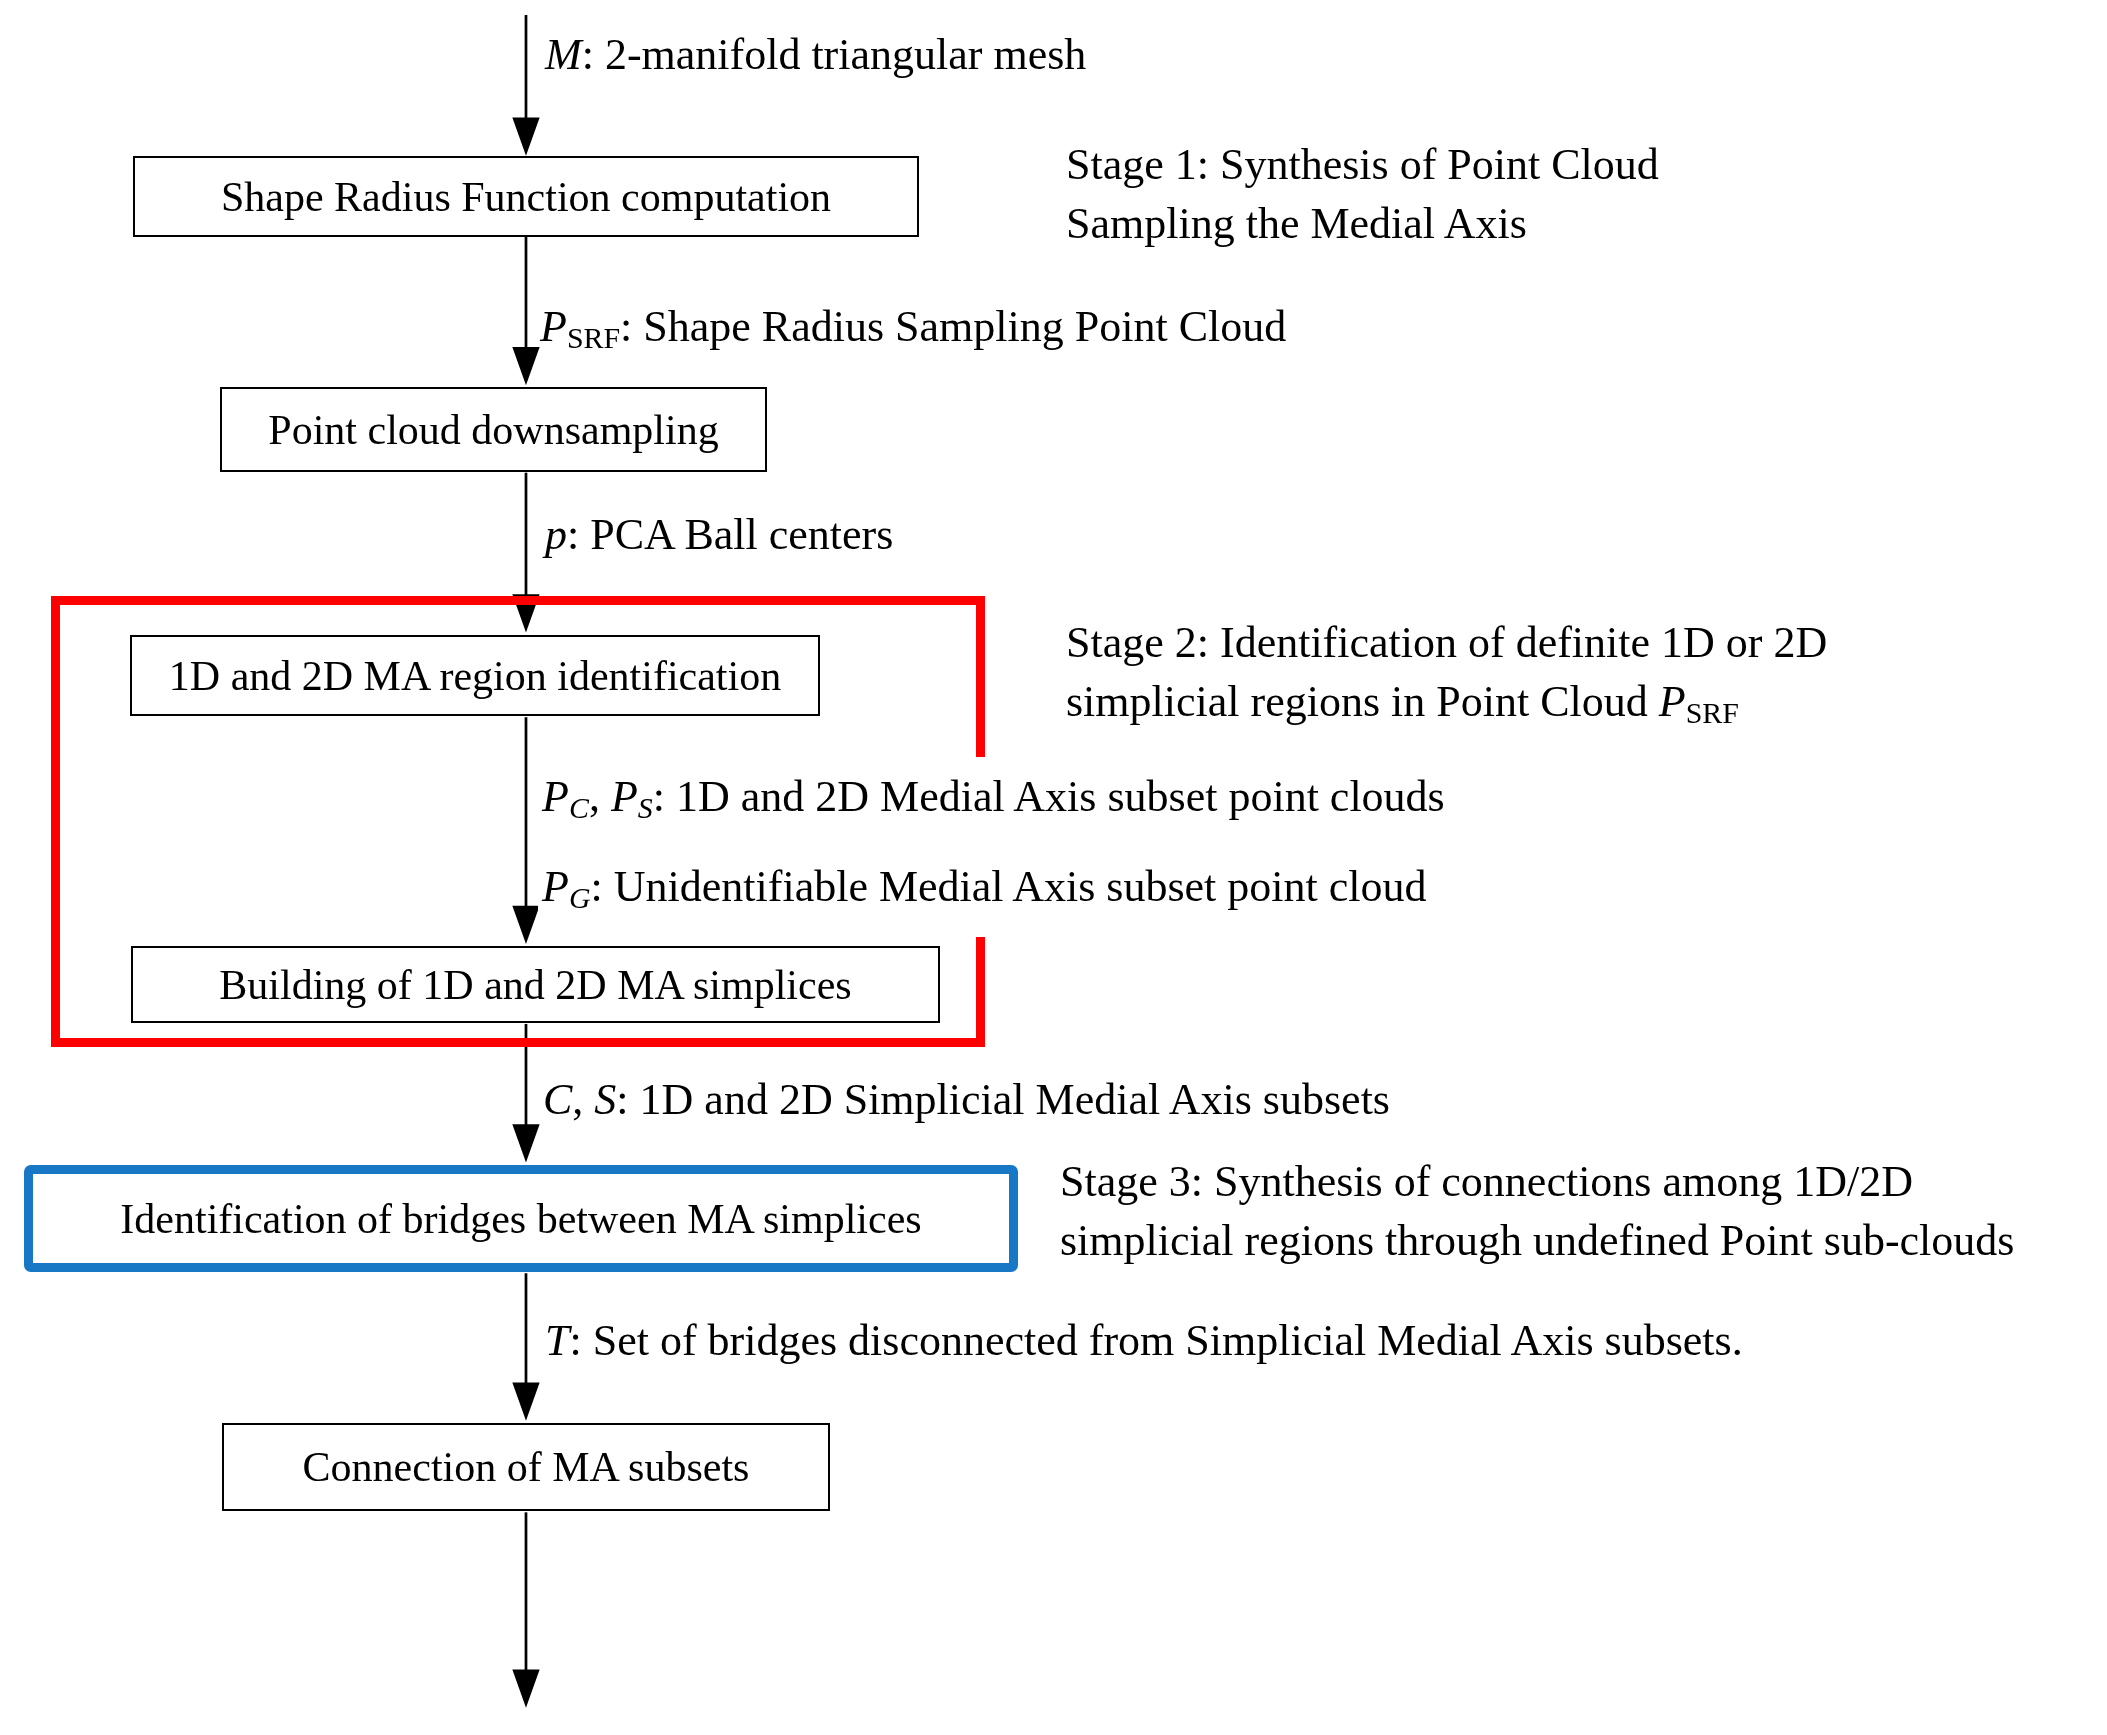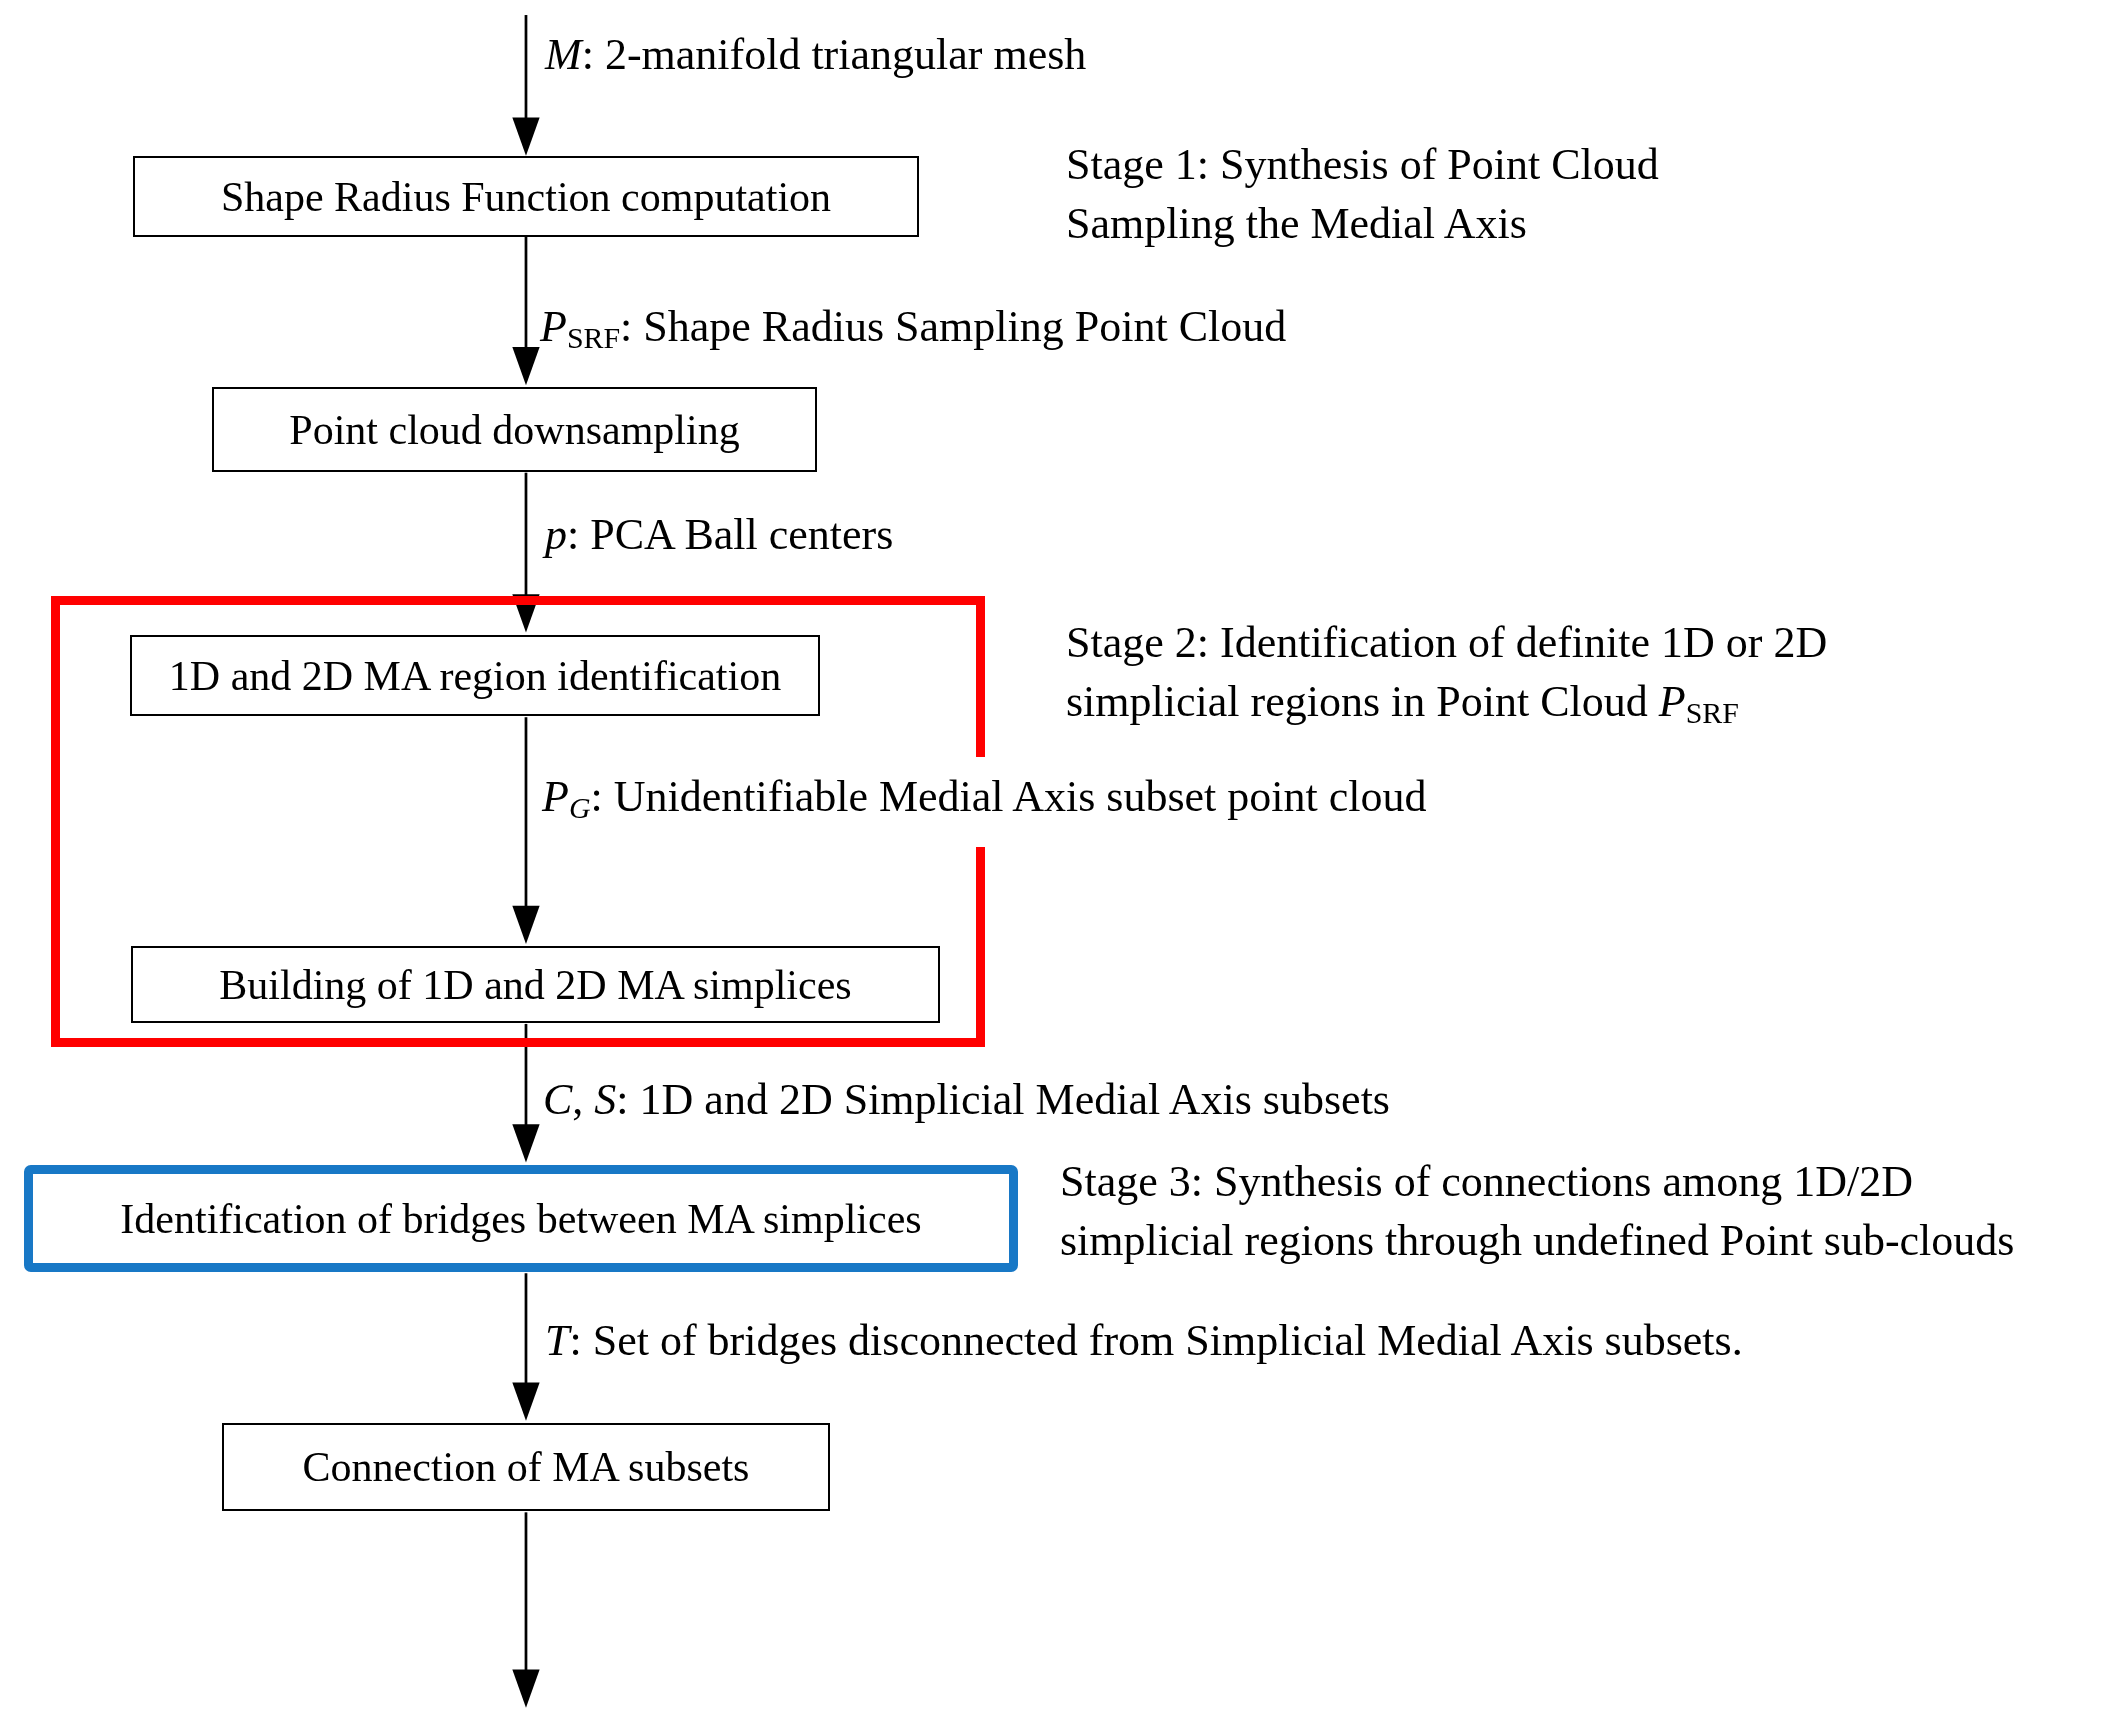--- a/index.html
+++ b/index.html
@@ -36,21 +36,21 @@
     background: #ffffff;
     box-sizing: border-box;
     display: flex;
     align-items: center;
     justify-content: center;
     font-size: 42px;
     white-space: nowrap;
     z-index: 3;
   }
   .box-srf        { left: 133px; top: 156px;  width: 786px; height: 81px; }
-  .box-downsample { left: 212px; top: 387px;  width: 605px;  height: 85px; }
+  .box-downsample { left: 220px; top: 387px;  width: 547px;  height: 85px; }
   .box-region     { left: 130px; top: 635px;  width: 690px; height: 81px; }
   .box-build      { left: 131px; top: 946px; width: 809px; height: 77px; }
   .box-bridges {
     left: 24px; top: 1165px; width: 994px; height: 107px;
     border: 9px solid #1878c6;
     border-radius: 6.8px;
   }
   .box-connect    { left: 222px; top: 1423px; width: 608px;  height: 88px; }
 
   .flow-label {
@@ -149,20 +149,21 @@
     <span>Connection of MA subsets</span>
   </div>
 
   <div class="flow-label label-input"><span class="seg-it">M</span><span>: 2-manifold triangular mesh</span></div>
 
   <div class="flow-label label-psrf"><span class="seg-it">P</span><span class="seg-sub">SRF</span><span>: Shape Radius Sampling Point Cloud</span></div>
 
   <div class="flow-label label-pca"><span class="seg-it">p</span><span>: PCA Ball centers</span></div>
 
   <div class="flow-label label-subsets-group">
+    <div><span class="seg-it">P</span><span class="seg-it seg-sub">C</span><span>, </span><span class="seg-it">P</span><span class="seg-it seg-sub">S</span><span>: 1D and 2D Medial Axis subset point clouds</span></div>
     <div><span class="seg-it">P</span><span class="seg-it seg-sub">G</span><span>: Unidentifiable Medial Axis subset point cloud</span></div>
   </div>
 
   <div class="flow-label label-cs"><span class="seg-it">C</span><span>, </span><span class="seg-it">S</span><span>: 1D and 2D Simplicial Medial Axis subsets</span></div>
 
   <div class="flow-label label-t"><span class="seg-it">T</span><span>: Set of bridges disconnected from Simplicial Medial Axis subsets.</span></div>
 
 
   <div class="stage-note stage-1">
     <div><span>Stage 1: Synthesis of Point Cloud</span></div>

